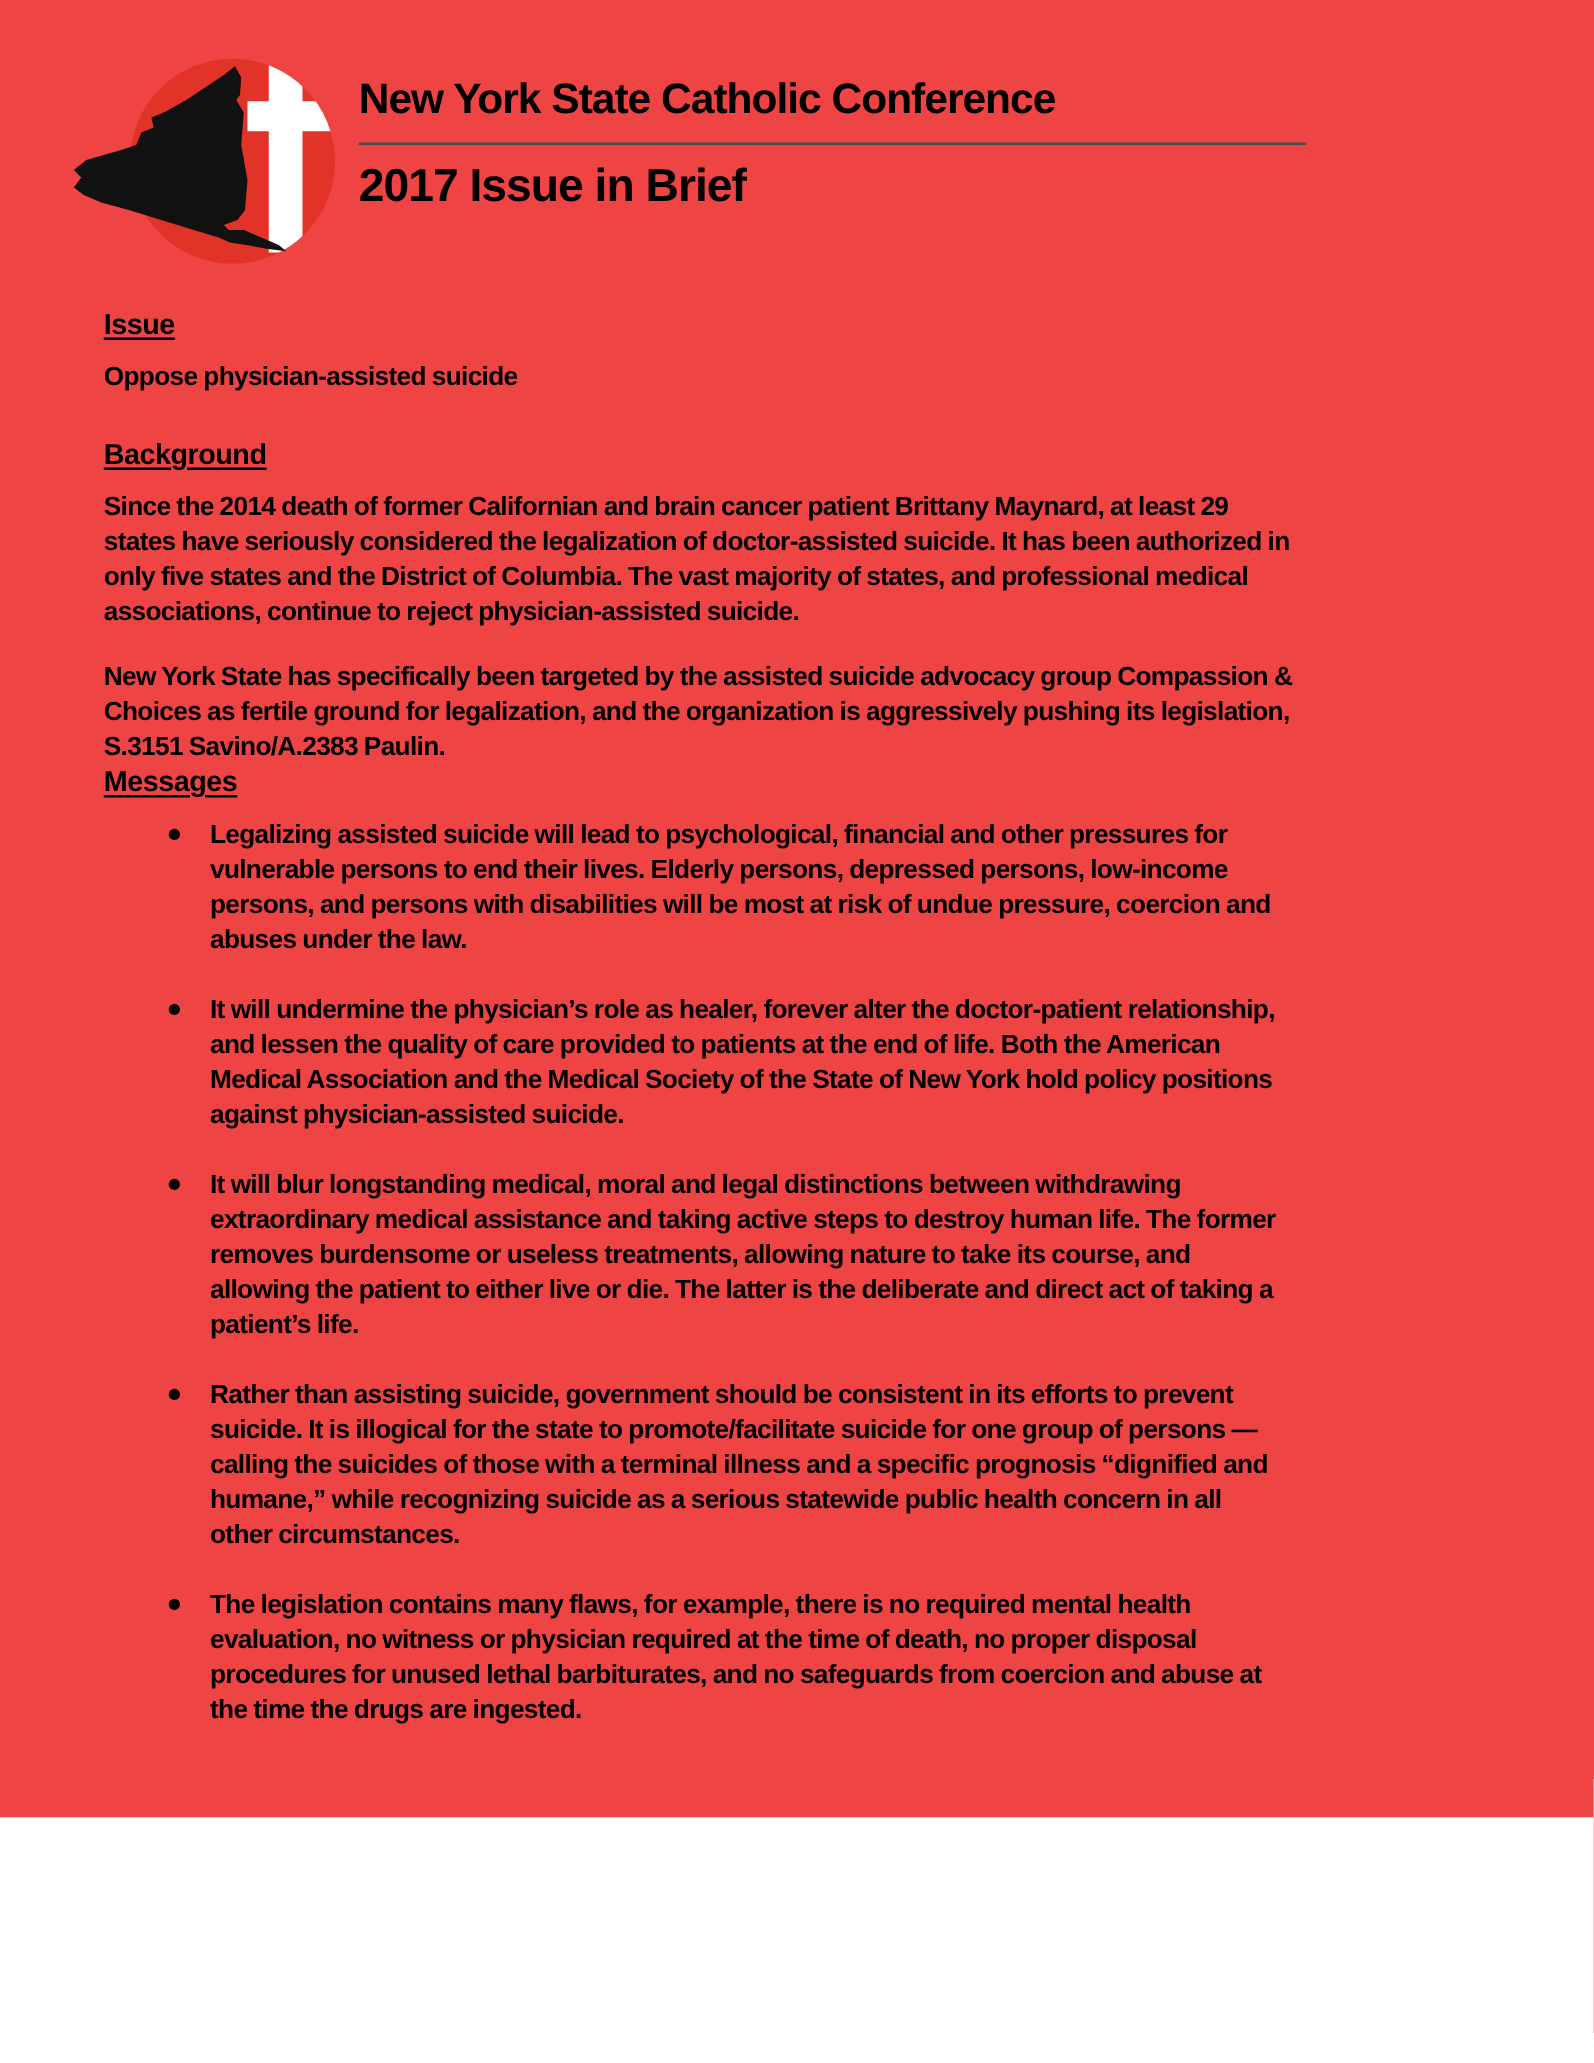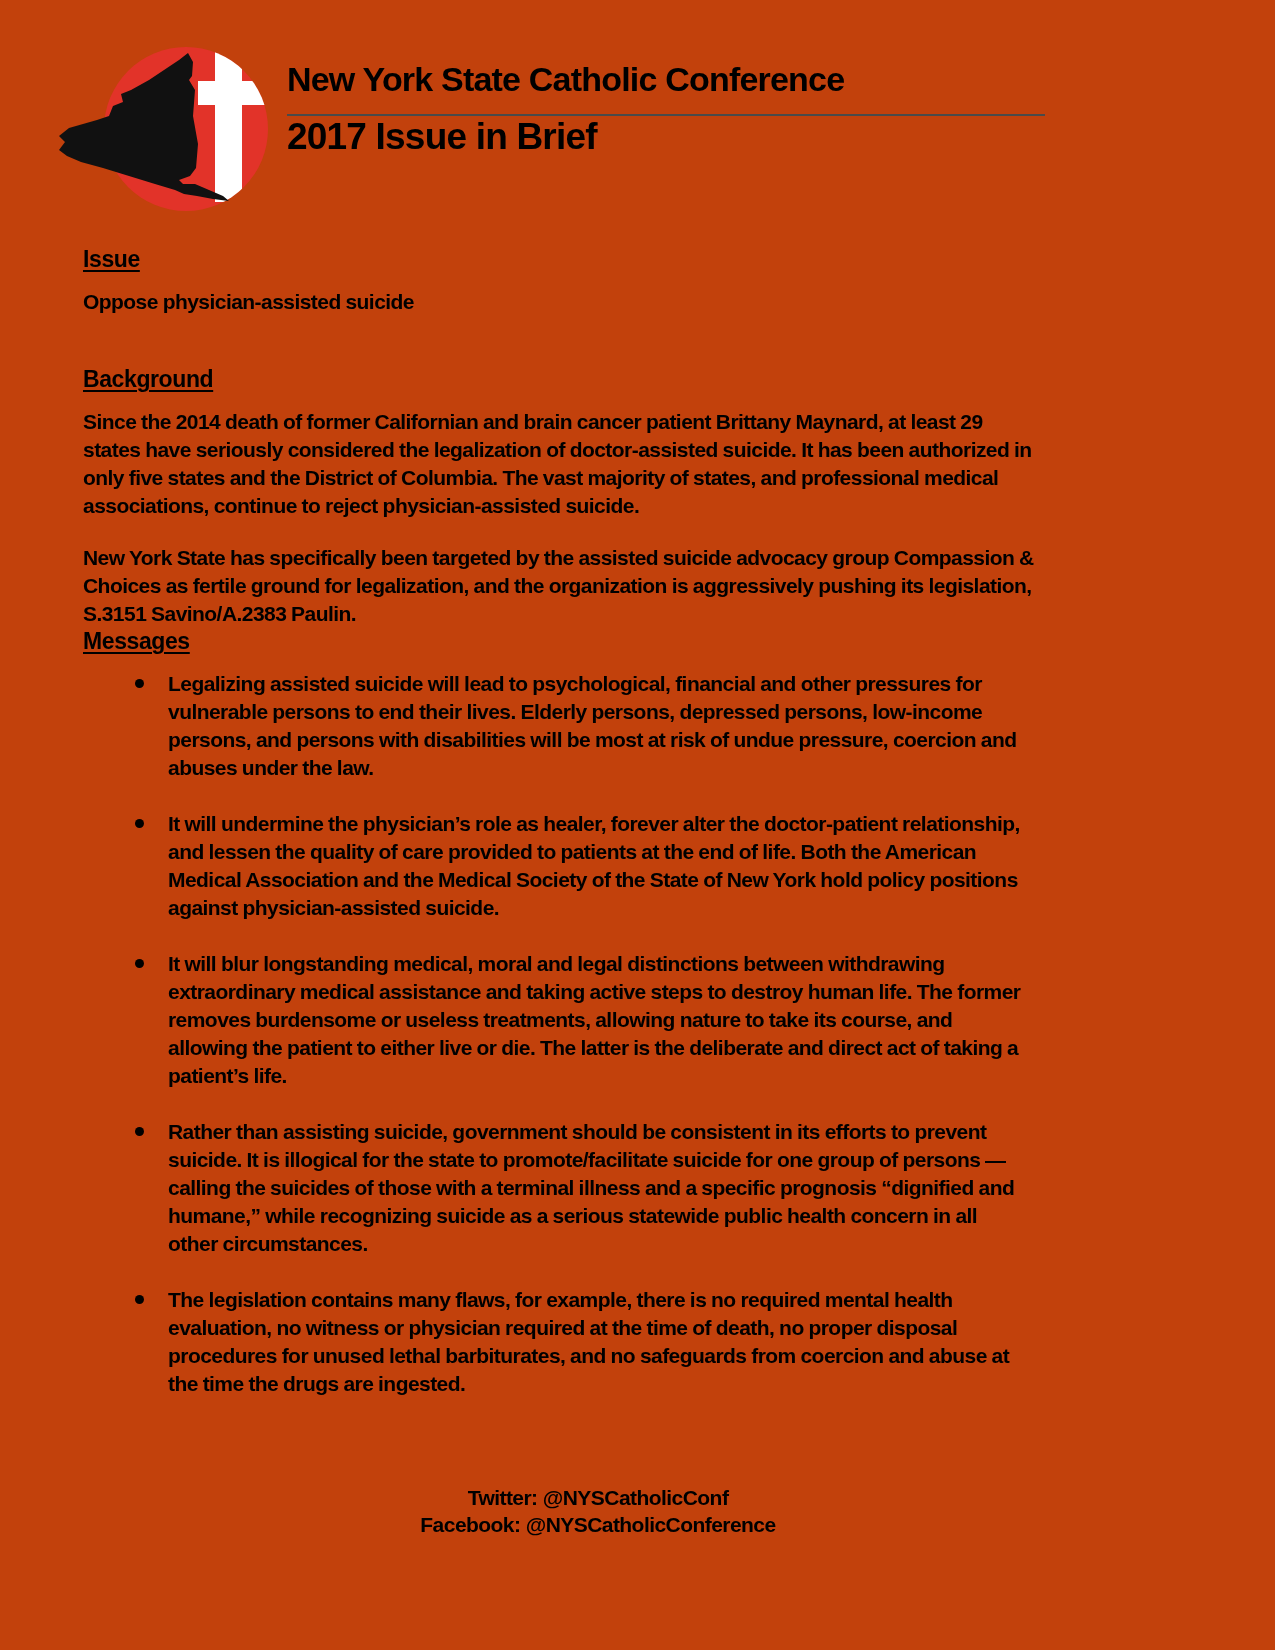--- a/index.html
+++ b/index.html
@@ -1,20 +1,20 @@
 <!DOCTYPE html>
 <html><head>
 <meta charset="utf-8">
 <style>
   html, body { margin: 0; padding: 0; background: #ffffff; }
   .page {
     position: relative;
     width: 1275px;
-    height: 1650px;
-    background: #c2410c;
+    height: 1454px;
+    background: #ef4444;
     overflow: hidden;
     font-family: "Liberation Sans", sans-serif;
     font-weight: 700;
     color: #000000;
   }
 
   
   .header { position: absolute; top: 0; left: 0; width: 1275px; height: 230px; }
   .logo { position: absolute; left: 57px; top: 28px; width: 228px; height: 192px; }
   .header-text { position: absolute; left: 287px; top: 58px; }
@@ -26,20 +26,21 @@
   }
   .header-divider {
     width: 758px;
     border: none;
     border-top: 2px solid #4a4a4a;
     margin: 14px 0 0 0;
   }
   .doc-title {
     font-size: 37px;
     letter-spacing: -0.8px;
+    margin-top: 12px;
     white-space: nowrap;
   }
 
   
   .content { padding: 246px 235px 0 83px; }
   .sec-h {
     font-size: 23px;
     line-height: 26px;
     letter-spacing: -0.4px;
     text-decoration: underline;
@@ -48,21 +49,21 @@
     margin: 0 0 16px 0;
   }
   .sec-h.mt-issue { margin-top: 0; }
   .body-text {
     font-size: 21px;
     line-height: 28px;
     letter-spacing: -0.55px;
     word-spacing: -0.5px;
     margin: 0;
   }
-  .issue-body { margin-bottom: 50px; }
+  .issue-body { margin-bottom: 34px; }
   .para-1 { margin-bottom: 24px; }
   .para-2 { }
   .messages-h { margin-bottom: 12px; }
 
   ul.messages-list { list-style: none; margin: 16px; padding: 0; }
   ul.messages-list li {
     position: relative;
     padding-left: 69px;
     margin-bottom: 28px;
   }

